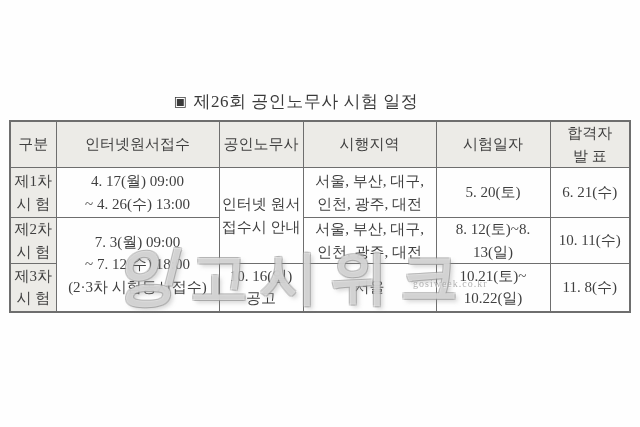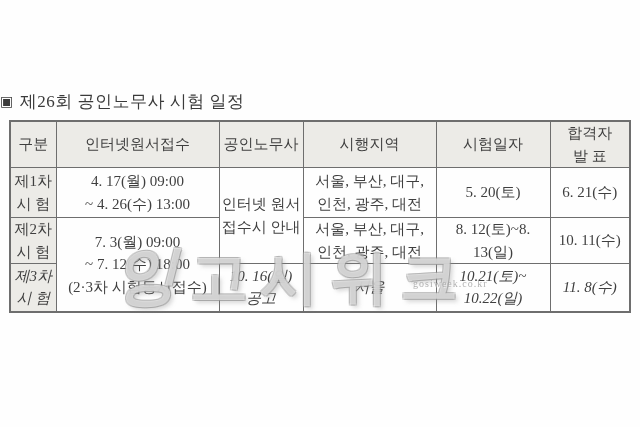--- a/index.html
+++ b/index.html
@@ -6,20 +6,21 @@
   .canvas{
     position:relative;
     width:640px;height:427px;
     background:#fefefe;
     font-family:"Liberation Serif","DejaVu Serif",serif;
     color:#3f3f3f;
     overflow:hidden;
   }
   .page-title{
     position:absolute;top:91px;left:0;width:592px;
+    text-align:center;
     font-size:17px;line-height:22px;
     letter-spacing:0.5px;
     color:#3a3a3a;
     white-space:nowrap;
   }
   .title-bullet{
     font-size:14px;
     position:relative;top:-1px;
     margin-right:6px;
   }
@@ -38,21 +39,21 @@
     line-height:1.5;
     font-weight:normal;
     white-space:pre-line;
     padding:0 2px;
     color:#3f3f3f;
   }
   .shaded{background:#ecebe7;}
   tr.hrow{height:46px;margin-top:24px;}
   tr.r1{height:50px;margin-left:40px;}
   tr.r2{height:45px;}
-  tr.r3{height:48px;font-style:italic;}
+  tr.r3{height:48px;}
   .watermark{
     position:absolute;left:108px;top:230px;width:440px;height:84px;
     pointer-events:none;
     z-index:5;
   }
   .wm-text{
     position:absolute;left:6px;top:2px;
     font-size:58px;
     font-weight:bold;
     letter-spacing:12px;

